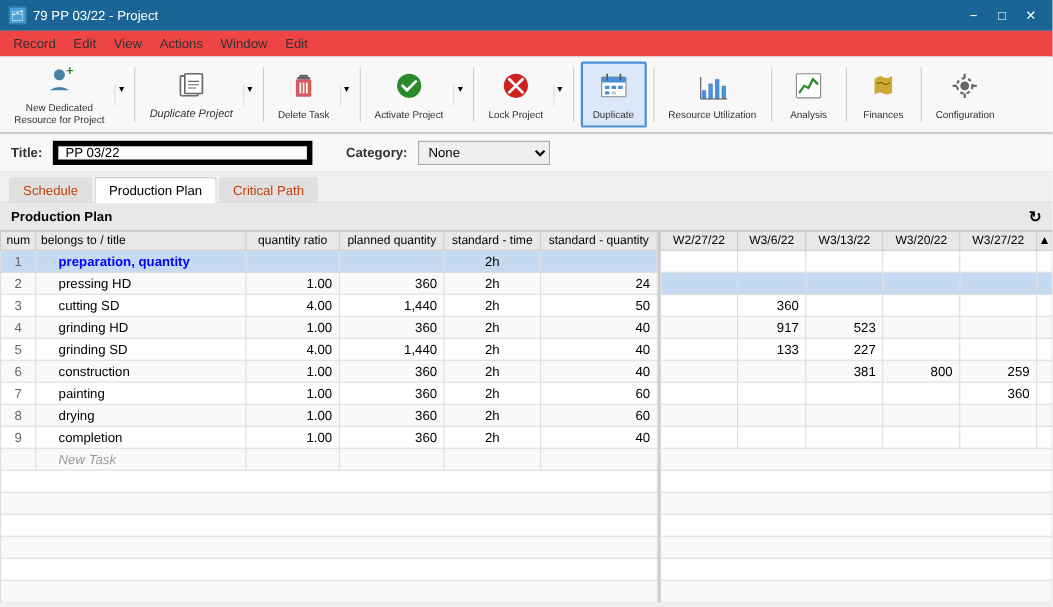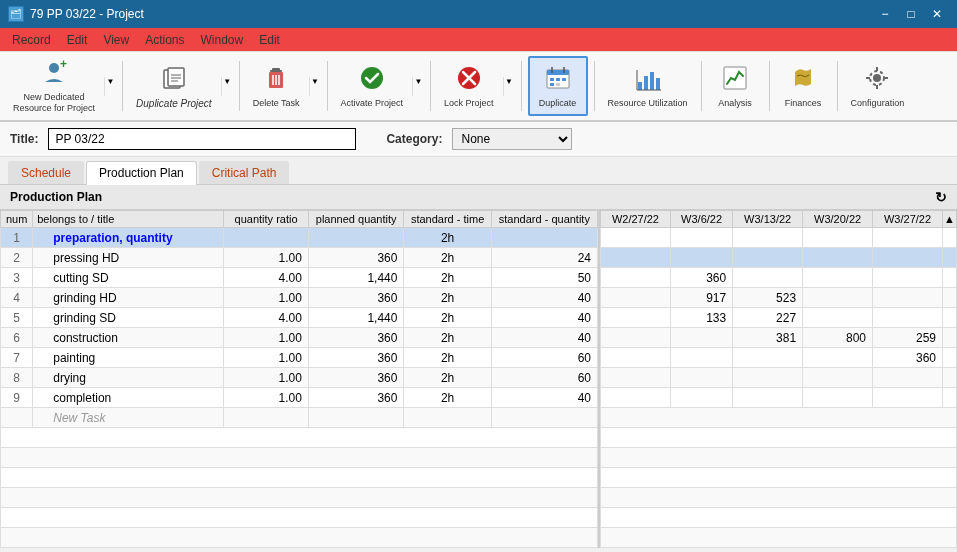--- a/index.html
+++ b/index.html
@@ -70,24 +70,24 @@
     .form-area {
       background: #f8f8f8;
       padding: 6px 10px;
       border-bottom: 1px solid #ddd;
       display: flex;
       align-items: center;
       gap: 10px;
     }
     .form-label { font-size: 12px; color: #333; font-weight: bold; }
     .form-input {
-      border: 1px solid #000000;
+      border: 5px solid #000000;
       padding: 2px 6px;
       font-size: 12px;
-      width: 308px;
+      width: 236px;
       height: 22px;
     }
     .form-select {
       border: 1px solid #aaa;
       padding: 2px 4px;
       font-size: 12px;
       height: 22px;
       width: 120px;
     }
     .form-group { display: flex; align-items: center; gap: 10px; }

